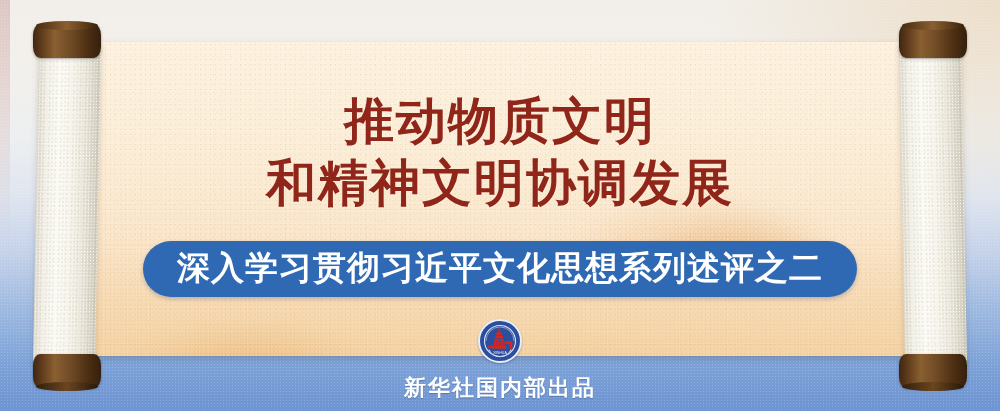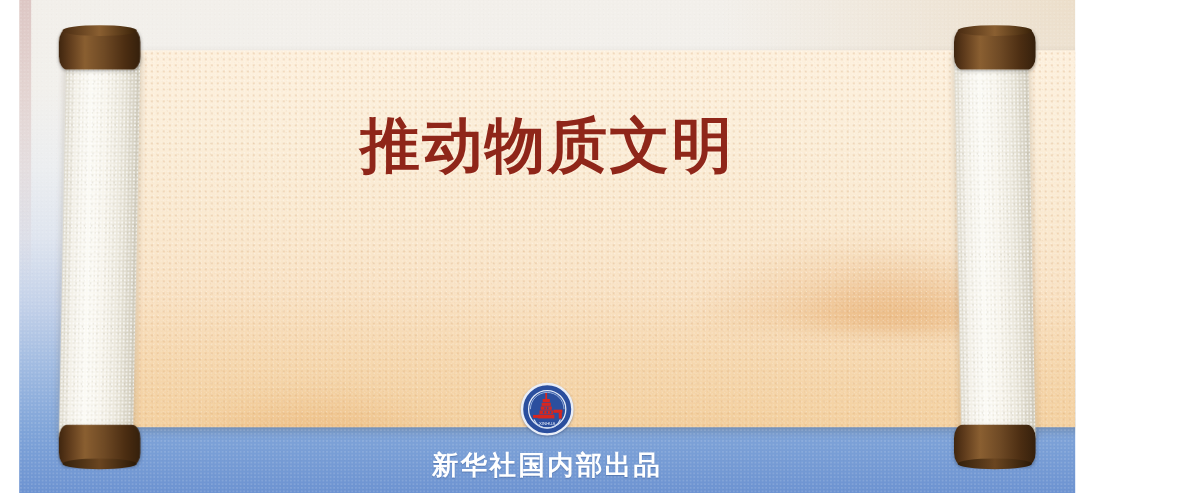--- a/index.html
+++ b/index.html
@@ -6,34 +6,33 @@
     margin: 0;
     padding: 0;
     background: #ffffff;
   }
   body {
     font-family: "Liberation Serif", serif;
   }
 
   #poster {
     position: relative;
-    width: 880px;
+    width: 1000px;
     height: 411px;
     overflow: hidden;
     background:
       linear-gradient(180deg,
         #f2efea 0%,
         #f2f0ec 18%,
         #eceef0 34%,
         #dfe5ef 48%,
         #c3d1e9 62%,
         #9cb8e0 76%,
         #7ea3d8 88%,
         #6d93d1 100%);
-    margin-left: 16px;
   }
 
   
   #poster::after {
     content: "";
     position: absolute;
     inset: 0;
     pointer-events: none;
     background-image:
       radial-gradient(rgba(255,255,255,.35) 0.5px, transparent 0.6px),
@@ -295,22 +294,26 @@
     <div class="mtn mtn-left"></div>
     <div class="mtn mtn-left2"></div>
     <div class="mtn mtn-center"></div>
     <div class="mtn mtn-bottom"></div>
     <div class="paper-grain"></div>
     <div class="paper-shade-bottom"></div>
   </div>
 
   <div class="headline">
     <div class="headline-line">推动物质文明</div>
-  </div>
-
+    <div class="headline-line">和精神文明协调发展</div>
+  </div>
+
+  <div class="banner-wrap">
+    <div class="banner">深入学习贯彻习近平文化思想系列述评之二</div>
+  </div>
 
   <div class="roller roller-left">
     <div class="roller-tube"></div>
     <div class="cap cap-top"></div>
     <div class="cap cap-bottom"></div>
   </div>
 
   <div class="roller roller-right">
     <div class="roller-tube"></div>
     <div class="cap cap-top"></div>

